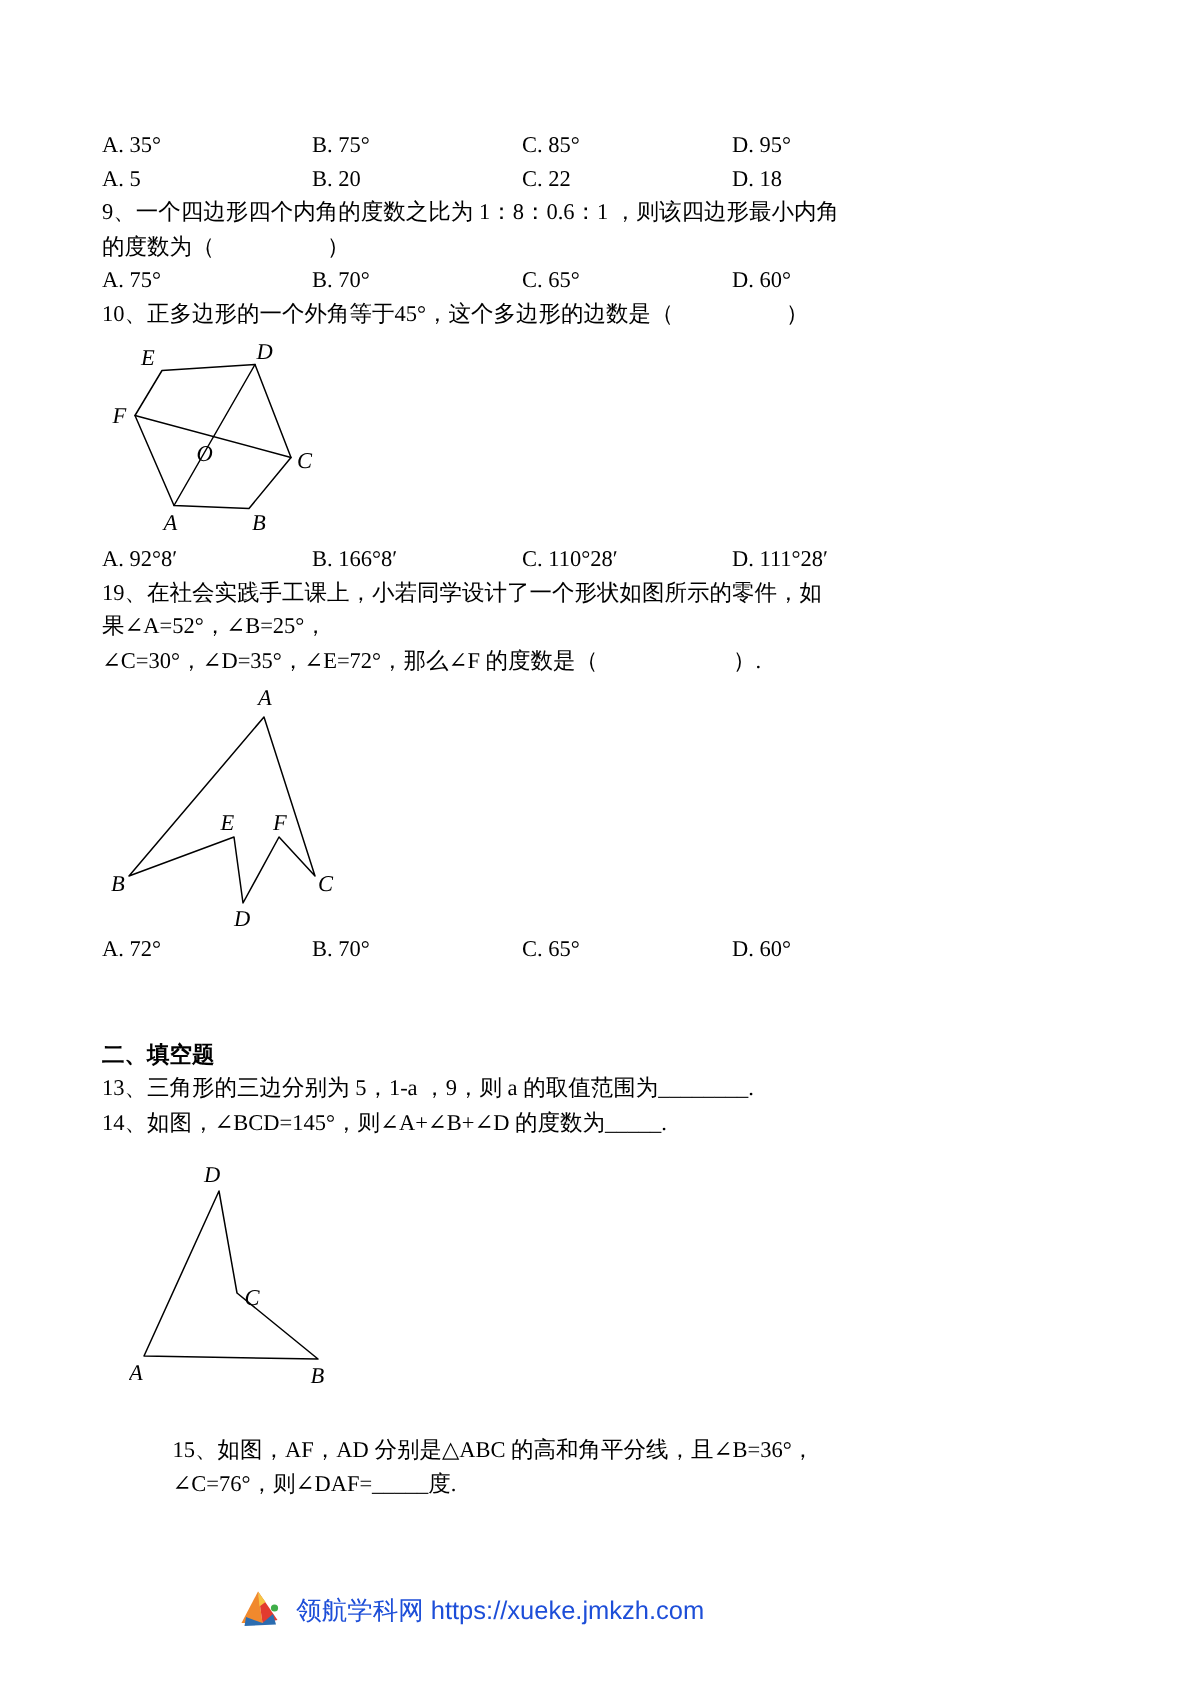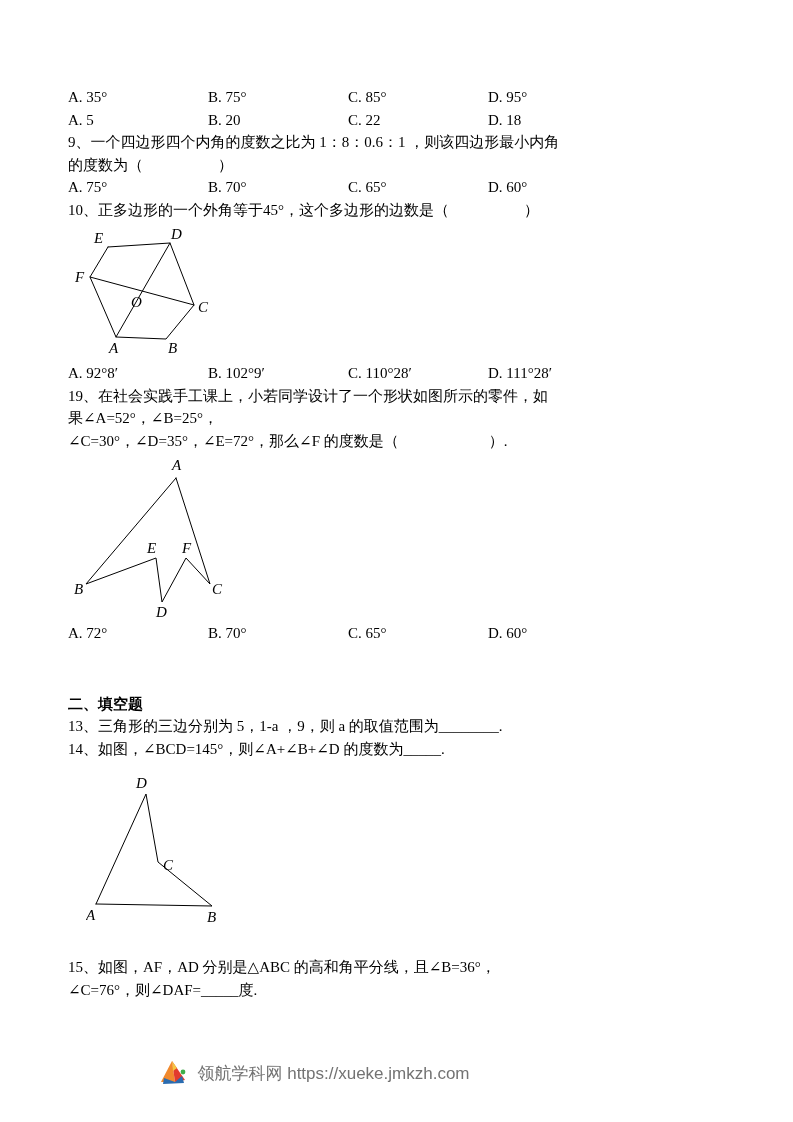--- a/index.html
+++ b/index.html
@@ -34,29 +34,29 @@
   }
   .fig text {
     font-family: "Liberation Serif", "DejaVu Serif", serif;
     font-style: italic;
     font-size: 15px;
     fill: #000;
   }
   .fig-hexagon { margin: 4px 0 2px 4px; }
   .fig-part    { margin: 2px 0 2px 6px; }
   .fig-quad    { margin: 14px 0 6px 18px; }
-  .q15 { margin-top: 30px; }
+  .q15 { margin-top: 30px; margin-left: 47px; }
   .footer {
     position: absolute;
     left: 0; right: 0; top: 1058px;
     display: flex; align-items: center; justify-content: center;
     gap: 9px;
     font-family: "Liberation Sans", "DejaVu Sans", sans-serif;
     font-size: 17px;
-    color: #737373;
+    color: #1d4ed8;
   }
   .footer svg { display: block; }
 </style>
 </head>
 <body>
 
 <div class="page">
   <div class="content">
 
     <div class="options">
@@ -97,21 +97,21 @@
         <text x="3" y="57">F</text>
         <text x="59" y="82">O</text>
         <text x="126" y="87">C</text>
         <text x="37" y="128">A</text>
         <text x="96" y="128">B</text>
       </svg>
     </div>
 
     <div class="options">
       <span>A. 92°8′</span>
-      <span>B. 102°9′</span>
+      <span>B. 166°8′</span>
       <span>C. 110°28′</span>
       <span>D. 111°28′</span>
     </div>
 
     <div class="qline">19、在社会实践手工课上，小若同学设计了一个形状如图所示的零件，如果∠A=52°，∠B=25°，</div>
     <div class="qline">∠C=30°，∠D=35°，∠E=72°，那么∠F 的度数是（　　　　　　）.</div>
 
     <div class="fig fig-part">
       <svg width="160" height="166" viewBox="0 0 160 166">
 

